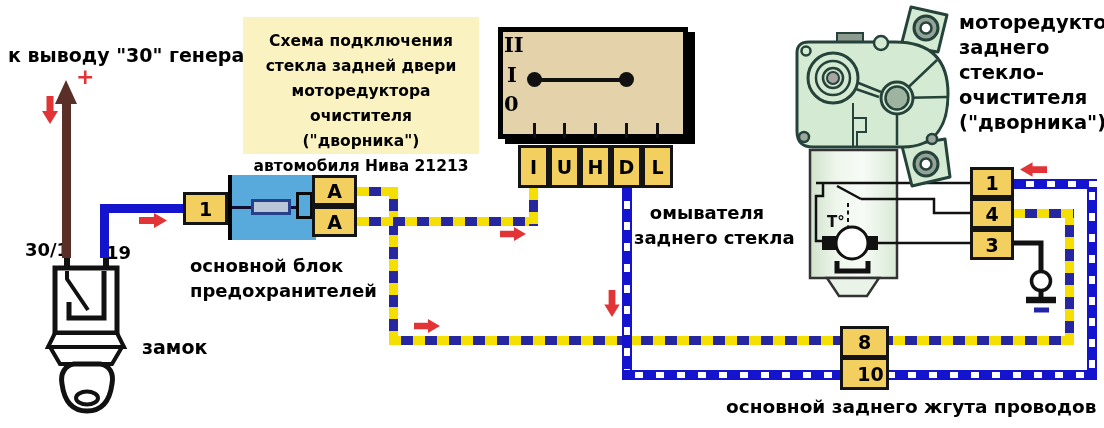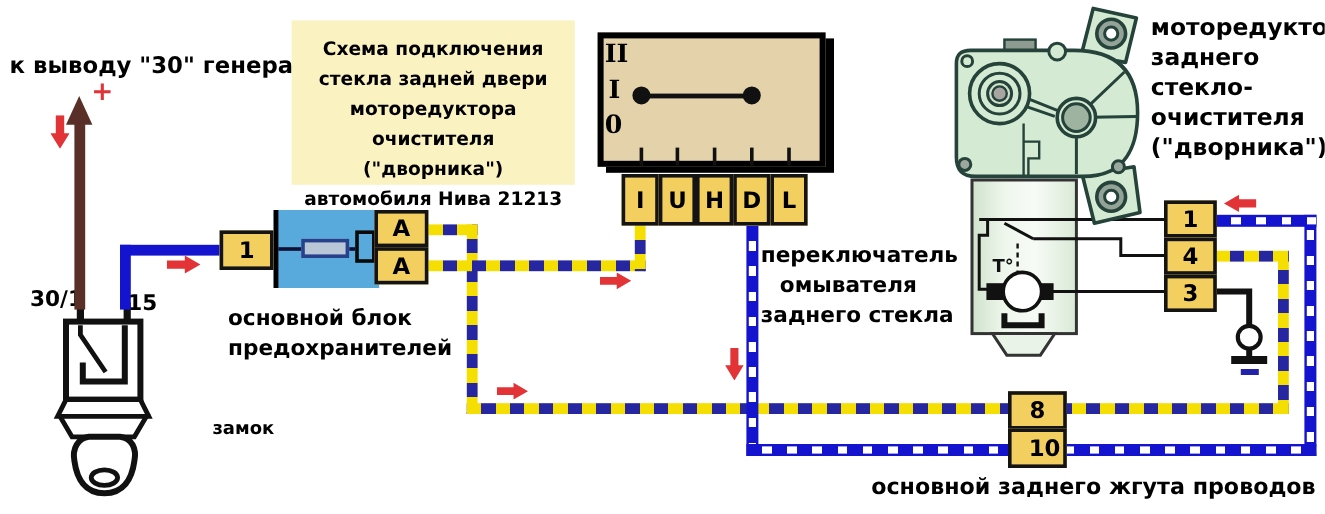--- a/index.html
+++ b/index.html
@@ -42,35 +42,35 @@
   <div style="position:absolute;left:243px;top:17px;width:236px;height:137px;background:#fbf2c2;
               text-align:center;font-weight:700;font-size:15.5px;line-height:25px;padding-top:12px;box-sizing:border-box;">
     <div>Схема подключения</div>
     <div>стекла задней двери</div>
     <div>моторедуктора очистителя</div>
     <div>("дворника")</div>
     <div>автомобиля Нива 21213</div>
   </div>
 
   <div class="lbl" style="left:25px;top:239px;font-size:18px;">30/1</div>
-  <div class="lbl" style="left:106px;top:242px;font-size:18px;">15</div>
+  <div class="lbl" style="left:106px;top:242px;font-size:18px;">19</div>
 
   <svg class="svgdraw" style="left:40px;top:250px;" width="200" height="178" viewBox="40 250 200 178">
     <rect x="64" y="252" width="6" height="18" fill="#111"></rect>
     <rect x="103" y="252" width="6" height="18" fill="#111"></rect>
     <rect x="55" y="268" width="62" height="65" fill="#fff" stroke="#111" stroke-width="5"></rect>
     <path d="M67,271 L67,279 L88,310" fill="none" stroke="#111" stroke-width="4"></path>
     <path d="M104,271 L104,318 L69,318 L69,302" fill="none" stroke="#111" stroke-width="5"></path>
     <polygon points="55,333 117,333 124,347 48,347" fill="#fff" stroke="#111" stroke-width="4"></polygon>
     <polygon points="50,347 122,347 112,364 60,364" fill="#fff" stroke="#111" stroke-width="4"></polygon>
     <path d="M74,364 L100,364 C110,365 114,374 112,384 C110,399 103,411 87,411 C71,411 64,399 62,384 C60,374 65,365 74,364 Z" fill="#fff" stroke="#111" stroke-width="5"></path>
     <ellipse cx="87" cy="398" rx="11" ry="6.5" fill="none" stroke="#111" stroke-width="4"></ellipse>
   </svg>
 
-  <div class="lbl" style="left:142px;top:346px;font-size:15px;line-height:23px;margin-left:35px;">
+  <div class="lbl" style="left:142px;top:336px;font-size:19px;line-height:23px;">
     <div>замок</div>
   </div>
 
   <div class="wire" style="left:100px;top:204px;width:83px;height:9px;background:#1414cf;"></div>
   <div class="wire" style="left:100px;top:204px;width:9px;height:54px;background:#1414cf;"></div>
   <svg class="arr" style="left:139px;top:213px;" width="28" height="15" viewBox="0 0 28 15">
     <polygon points="0,4 15,4 15,0 28,7.5 15,15 15,11 0,11"></polygon>
     </svg>
 
   <div class="pin" style="left:183px;top:192px;width:45px;height:33px;">1</div>
@@ -127,21 +127,20 @@
   <div class="tick" style="left:594px;top:123px;"></div>
   <div class="tick" style="left:625px;top:123px;"></div>
   <div class="tick" style="left:656px;top:123px;"></div>
   <div class="pin" style="left:518px;top:145px;width:31px;height:43px;">I</div>
   <div class="pin" style="left:549px;top:145px;width:31px;height:43px;">U</div>
   <div class="pin" style="left:580px;top:145px;width:31px;height:43px;">H</div>
   <div class="pin" style="left:611px;top:145px;width:31px;height:43px;">D</div>
   <div class="pin" style="left:642px;top:145px;width:31px;height:43px;">L</div>
 
   <div class="lbl" style="left:634px;top:200px;width:146px;text-align:center;font-size:18px;line-height:25px;z-index:5;">
-    <div>переключатель</div>
     <div>омывателя</div>
     <div>заднего стекла</div>
   </div>
 
   <svg class="svgdraw" style="left:780px;top:2px;" width="324" height="316" viewBox="780 2 324 316">
     <defs>
       <linearGradient id="cyl" x1="0" y1="0" x2="1" y2="0">
         <stop offset="0" stop-color="#cfe2cb"></stop>
           <stop offset="0.3" stop-color="#eef6ec"></stop>
         <stop offset="0.6" stop-color="#f7fbf6"></stop>

